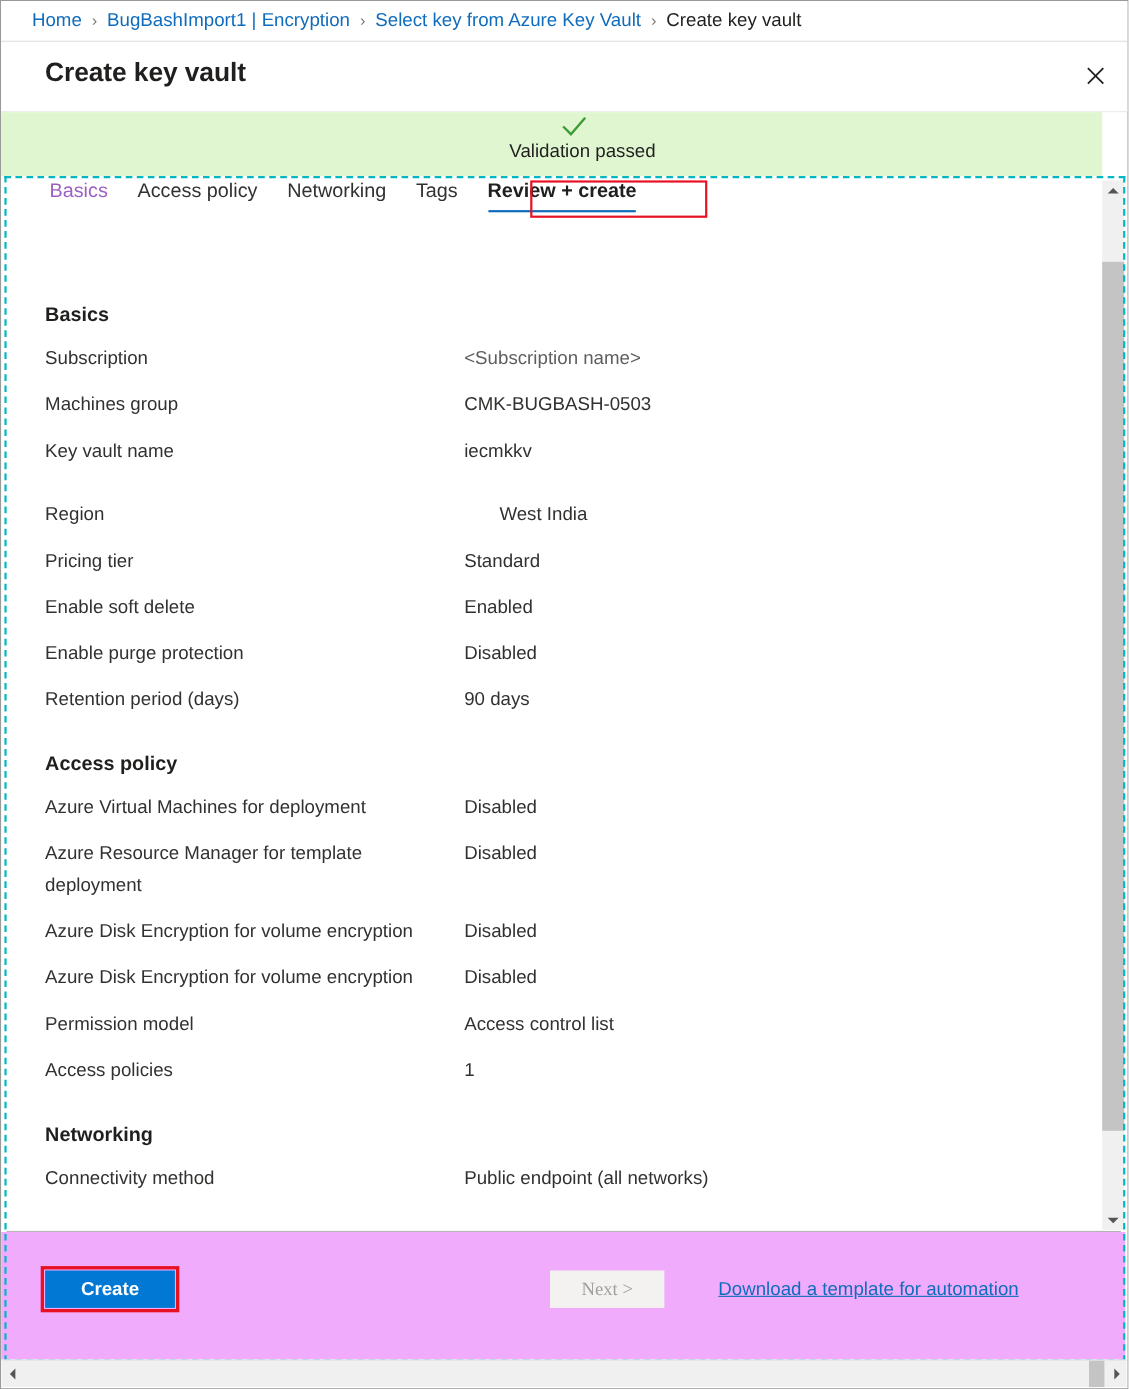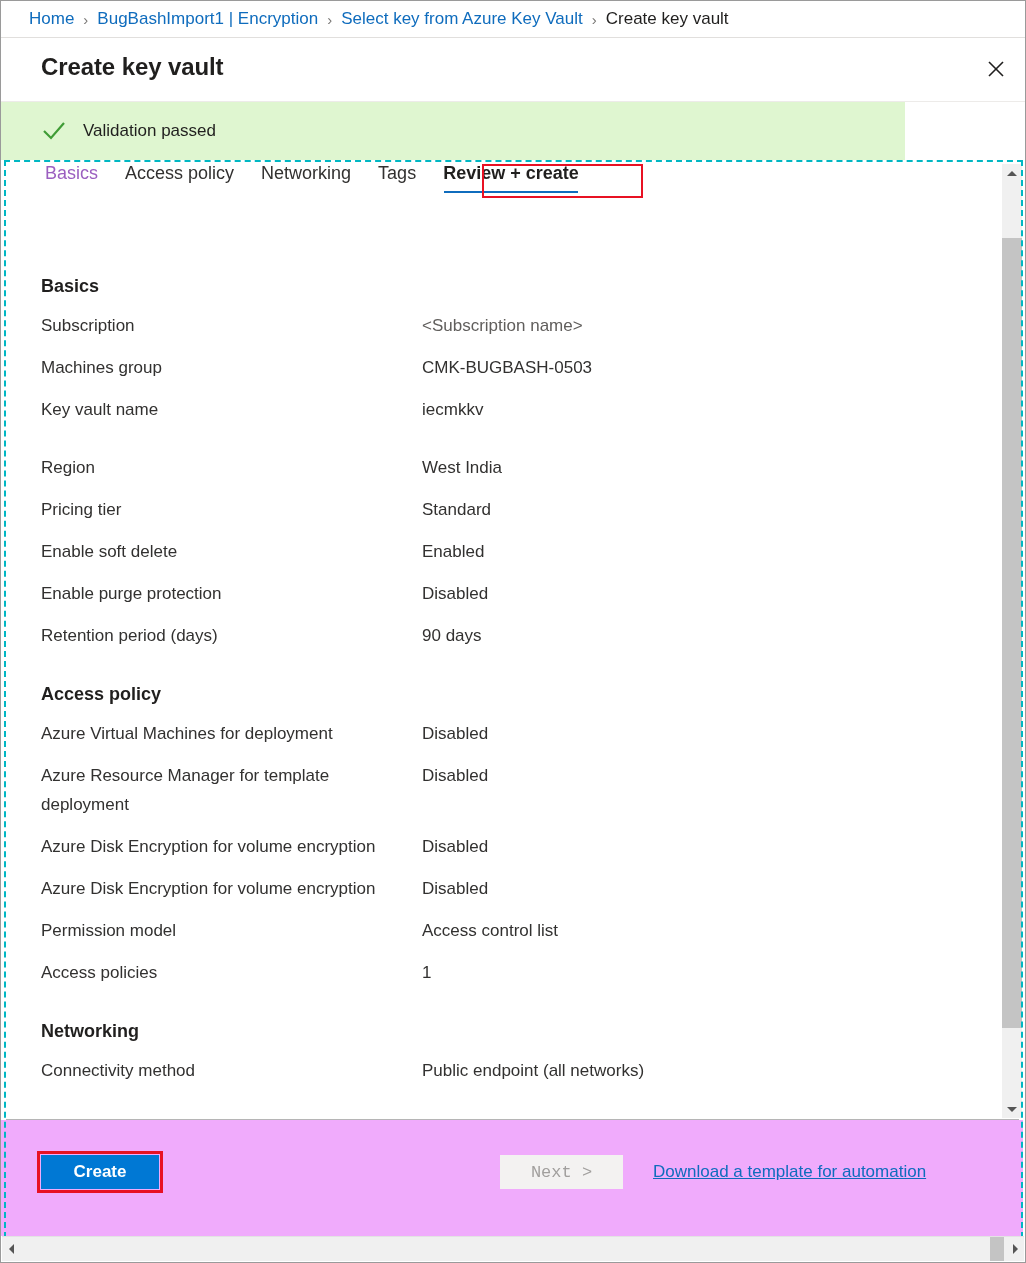--- a/index.html
+++ b/index.html
@@ -79,27 +79,28 @@
     cursor: pointer;
     background: transparent;
     border: none;
   }
   .close-btn svg { display: block; }
 
   
   .validation-banner {
     position: absolute;
     left: 0; top: 101px;
-    width: 904px;
+    width: 1001px;
     height: 58px;
     background: #dff6d0;
     display: flex;
     align-items: center;
     padding-left: 40px;
     box-sizing: border-box;
+    flex-direction: column;
   }
   .check-icon { width: 26px; height: 26px; flex: none; }
   .validation-text {
     margin-left: 16px;
     font-size: 17px;
     color: #201f1e;
   }
 
   
   .focus-outline {
@@ -291,26 +292,26 @@
     background: #ffffff;
     color: #323130;
     border: 1px solid #8a8886;
     font-size: 17px;
     font-family: "Liberation Sans", sans-serif;
     cursor: pointer;
   }
   .btn-next {
     position: absolute;
     left: 499px; top: 35px;
-    width: 123px; height: 34px;
+    width: 104px; height: 34px;
     background: #f3f2f1;
     color: #a19f9d;
     border: none;
     font-size: 17px;
-    font-family: Liberation Mono, monospace;
+    font-family: Liberation Serif, serif;
     cursor: default;
   }
   .link-download {
     position: absolute;
     left: 652px; top: 42px;
     font-size: 17px;
     color: #0f6cbd;
     cursor: pointer;
     white-space: nowrap;
     text-decoration: underline;
@@ -397,21 +398,21 @@
             <div class="kv-value placeholder">&lt;Subscription name&gt;</div>
           </div>
           <div class="kv-row" style="margin-bottom: 13px; padding-left: 35px;">
             <div class="kv-label">Machines group</div>
             <div class="kv-value">CMK-BUGBASH-0503</div>
           </div>
           <div class="kv-row" style="margin-bottom: 29px; padding-left: 35px;">
             <div class="kv-label">Key vault name</div>
             <div class="kv-value">iecmkkv</div>
           </div>
-          <div class="kv-row" style="margin-bottom: 13px; padding-left: 35px;">
+          <div class="kv-row" style="margin-bottom: 13px; padding-left: 35px; gap: 32px;">
             <div class="kv-label">Region</div>
             <div class="kv-value">West India</div>
           </div>
           <div class="kv-row" style="margin-bottom: 13px; padding-left: 35px;">
             <div class="kv-label">Pricing tier</div>
             <div class="kv-value">Standard</div>
           </div>
           <div class="kv-row" style="margin-bottom: 13px; padding-left: 35px;">
             <div class="kv-label">Enable soft delete</div>
             <div class="kv-value">Enabled</div>

